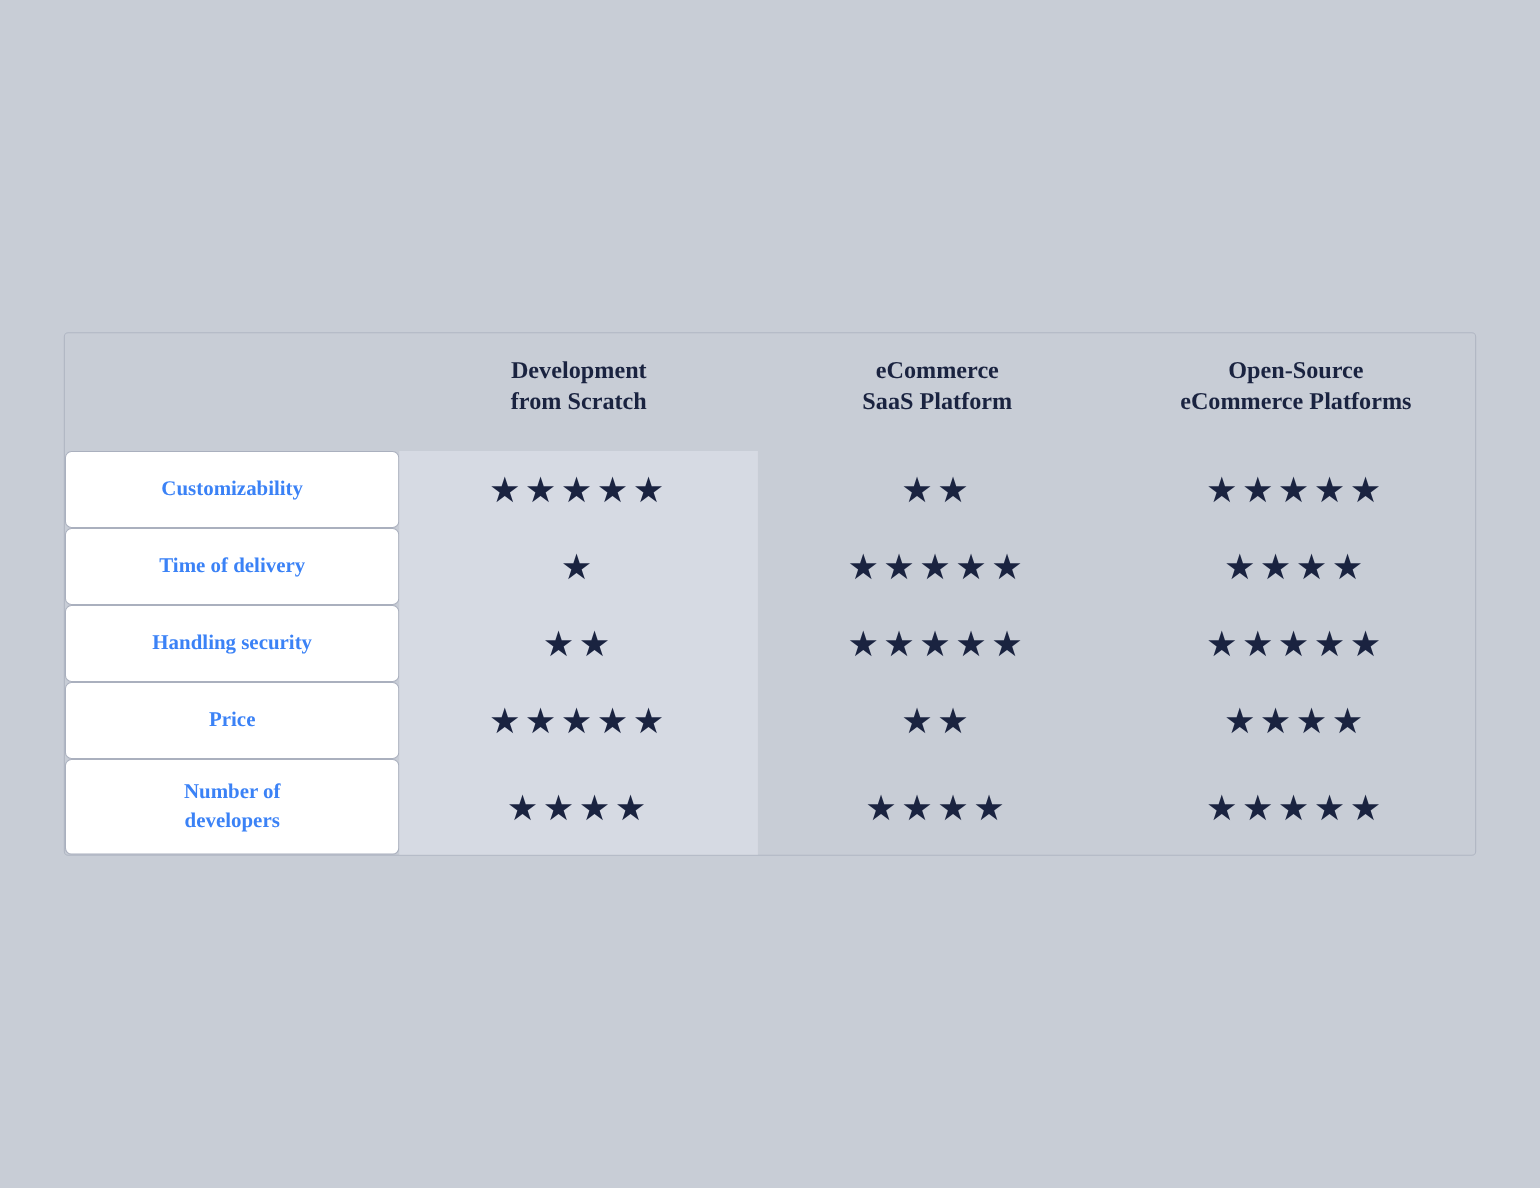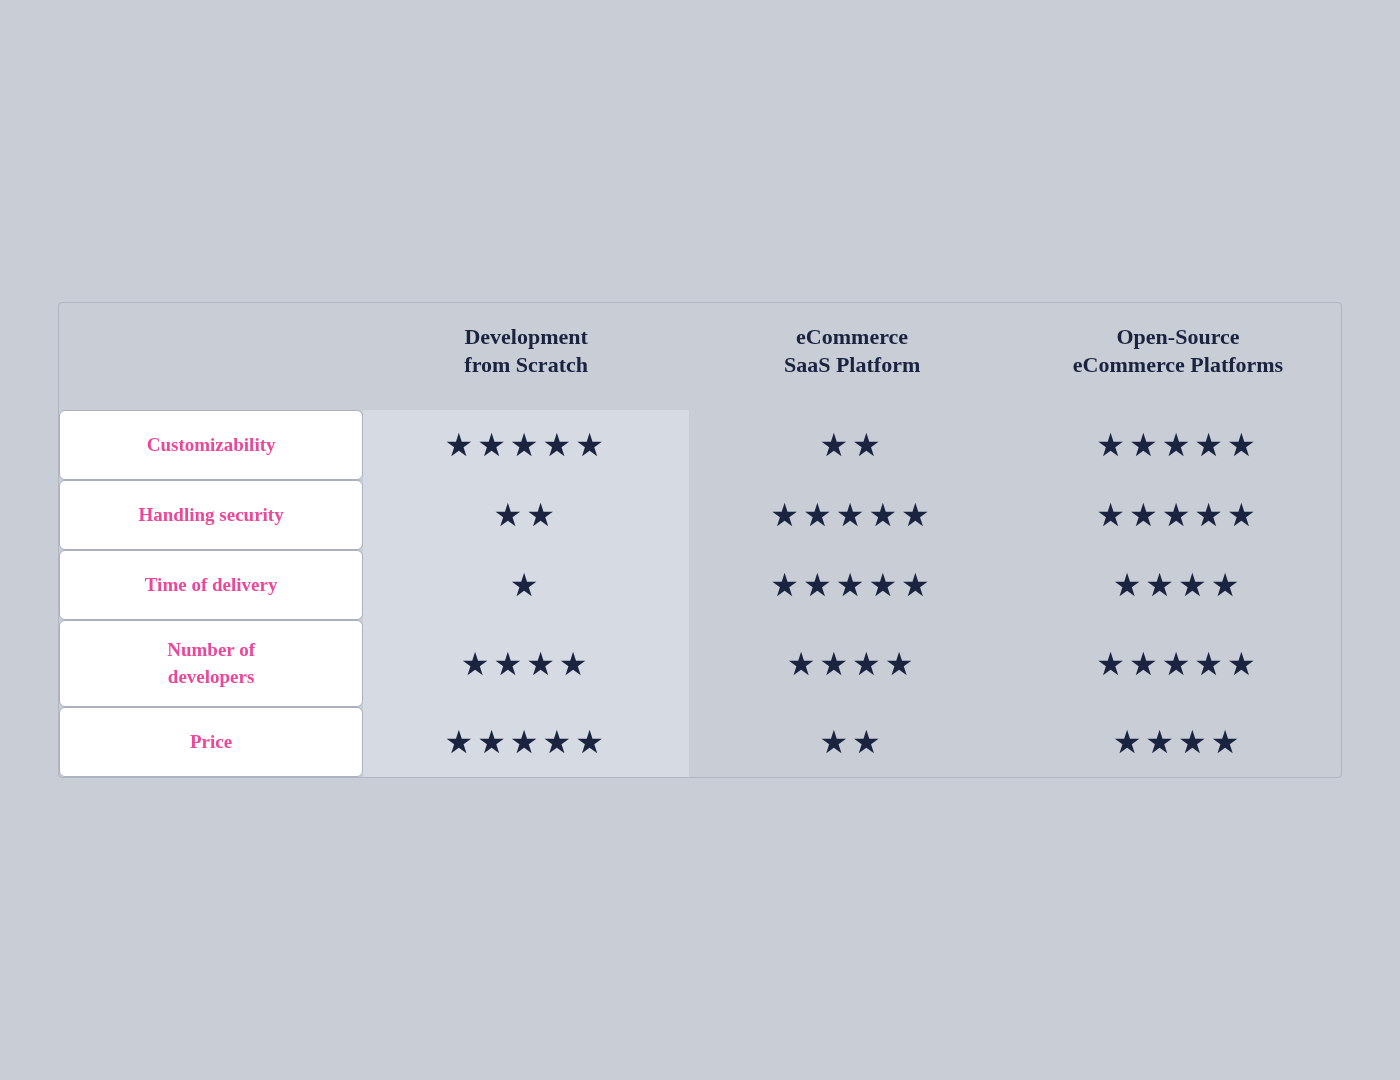--- a/index.html
+++ b/index.html
@@ -71,21 +71,21 @@
 
     .row-label-box {
       background-color: #ffffff;
       border: 1.5px solid #aab0be;
       border-radius: 6px;
       padding: 16px 32px;
       text-align: center;
       font-family: Georgia, serif;
       font-size: 19px;
       font-weight: bold;
-      color: #ec4899;
+      color: #3b82f6;
       line-height: 1.4;
       min-height: 70px;
       display: flex;
       align-items: center;
       justify-content: center;
     }
 
     
     .stars-cell {
       text-align: center;
@@ -141,45 +141,45 @@
     <tr class="data-row">
           <td class="row-label-cell">
             <div class="row-label-box">Customizability</div>
           </td>
           <td class="stars-cell col-dev-cell"><span class="star">★</span><span class="star">★</span><span class="star">★</span><span class="star">★</span><span class="star">★</span></td>
           <td class="stars-cell col-saas-cell"><span class="star">★</span><span class="star">★</span></td>
           <td class="stars-cell col-open-cell"><span class="star">★</span><span class="star">★</span><span class="star">★</span><span class="star">★</span><span class="star">★</span></td>
         </tr>
         <tr class="data-row">
           <td class="row-label-cell">
+            <div class="row-label-box">Time of delivery</div>
+          </td>
+          <td class="stars-cell col-dev-cell"><span class="star">★</span></td>
+          <td class="stars-cell col-saas-cell"><span class="star">★</span><span class="star">★</span><span class="star">★</span><span class="star">★</span><span class="star">★</span></td>
+          <td class="stars-cell col-open-cell"><span class="star">★</span><span class="star">★</span><span class="star">★</span><span class="star">★</span></td>
+        </tr>
+        <tr class="data-row">
+          <td class="row-label-cell">
             <div class="row-label-box">Handling security</div>
           </td>
           <td class="stars-cell col-dev-cell"><span class="star">★</span><span class="star">★</span></td>
           <td class="stars-cell col-saas-cell"><span class="star">★</span><span class="star">★</span><span class="star">★</span><span class="star">★</span><span class="star">★</span></td>
           <td class="stars-cell col-open-cell"><span class="star">★</span><span class="star">★</span><span class="star">★</span><span class="star">★</span><span class="star">★</span></td>
         </tr>
         <tr class="data-row">
           <td class="row-label-cell">
-            <div class="row-label-box">Time of delivery</div>
+            <div class="row-label-box">Price</div>
           </td>
-          <td class="stars-cell col-dev-cell"><span class="star">★</span></td>
-          <td class="stars-cell col-saas-cell"><span class="star">★</span><span class="star">★</span><span class="star">★</span><span class="star">★</span><span class="star">★</span></td>
+          <td class="stars-cell col-dev-cell"><span class="star">★</span><span class="star">★</span><span class="star">★</span><span class="star">★</span><span class="star">★</span></td>
+          <td class="stars-cell col-saas-cell"><span class="star">★</span><span class="star">★</span></td>
           <td class="stars-cell col-open-cell"><span class="star">★</span><span class="star">★</span><span class="star">★</span><span class="star">★</span></td>
         </tr>
         <tr class="data-row">
           <td class="row-label-cell">
             <div class="row-label-box">Number of<br>developers</div>
           </td>
           <td class="stars-cell col-dev-cell"><span class="star">★</span><span class="star">★</span><span class="star">★</span><span class="star">★</span></td>
           <td class="stars-cell col-saas-cell"><span class="star">★</span><span class="star">★</span><span class="star">★</span><span class="star">★</span></td>
           <td class="stars-cell col-open-cell"><span class="star">★</span><span class="star">★</span><span class="star">★</span><span class="star">★</span><span class="star">★</span></td>
         </tr>
-        <tr class="data-row">
-          <td class="row-label-cell">
-            <div class="row-label-box">Price</div>
-          </td>
-          <td class="stars-cell col-dev-cell"><span class="star">★</span><span class="star">★</span><span class="star">★</span><span class="star">★</span><span class="star">★</span></td>
-          <td class="stars-cell col-saas-cell"><span class="star">★</span><span class="star">★</span></td>
-          <td class="stars-cell col-open-cell"><span class="star">★</span><span class="star">★</span><span class="star">★</span><span class="star">★</span></td>
-        </tr>
       </tbody>
   </table>
 </div>
 
 </body></html>

